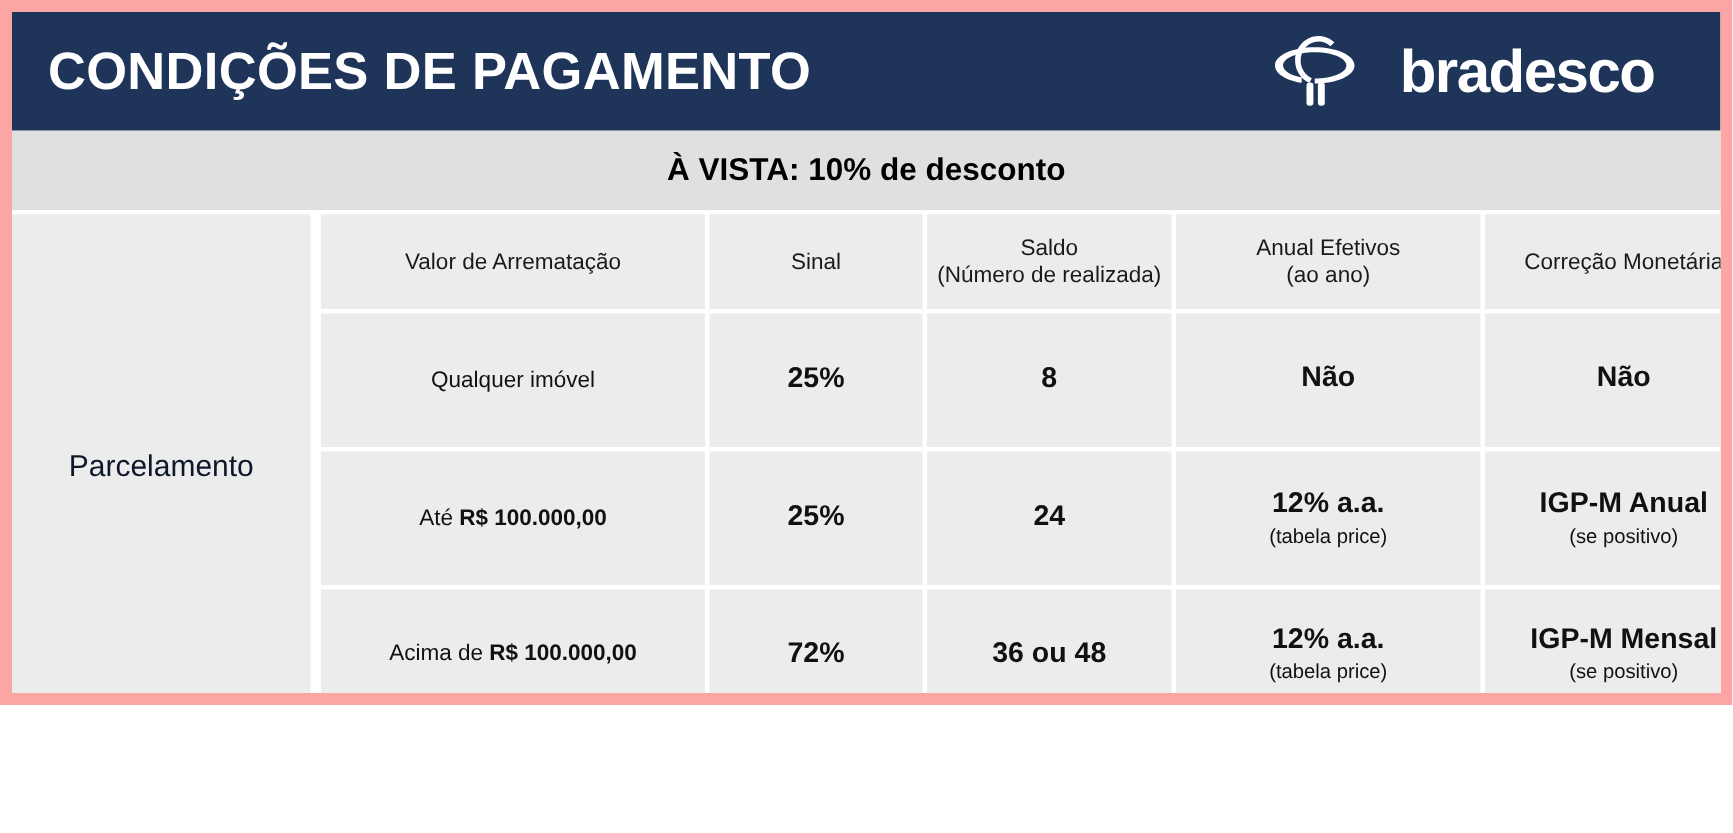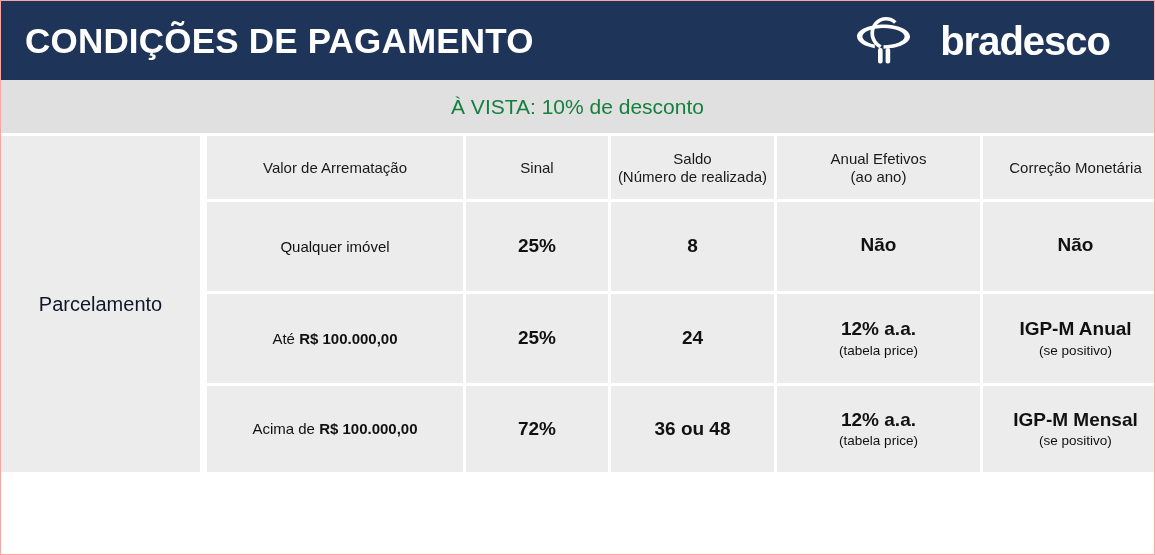--- a/index.html
+++ b/index.html
@@ -6,24 +6,24 @@
     margin: 0;
     padding: 0;
     background: #ffffff;
   }
   body {
     font-family: "Liberation Sans", sans-serif;
   }
   .page {
     position: relative;
     width: 1155px;
-    height: 555px;
-    box-sizing: border-box;
-    background: #ffffff;
-    border: 1px solid #fca5a5;
+    height: 470px;
+    box-sizing: border-box;
+    background: #ffffff;
+    border: 8px solid #fca5a5;
     overflow: hidden;
   }
 
   
   .header {
     position: relative;
     height: 79px;
     background: #1e3459;
     display: flex;
     align-items: center;
@@ -59,23 +59,23 @@
 
   
   .subtitle-band {
     height: 53px;
     background: #e0e0e0;
     display: flex;
     align-items: center;
     justify-content: center;
   }
   .subtitle-text {
-    color: #15803d;
+    color: #000000;
     font-size: 21px;
-    font-weight: normal;
+    font-weight: bold;
     white-space: nowrap;
   }
 
   
   .table-area {
     background: #ffffff;
     padding: 3px 0 0 0;
   }
   .grid {
     display: grid;

